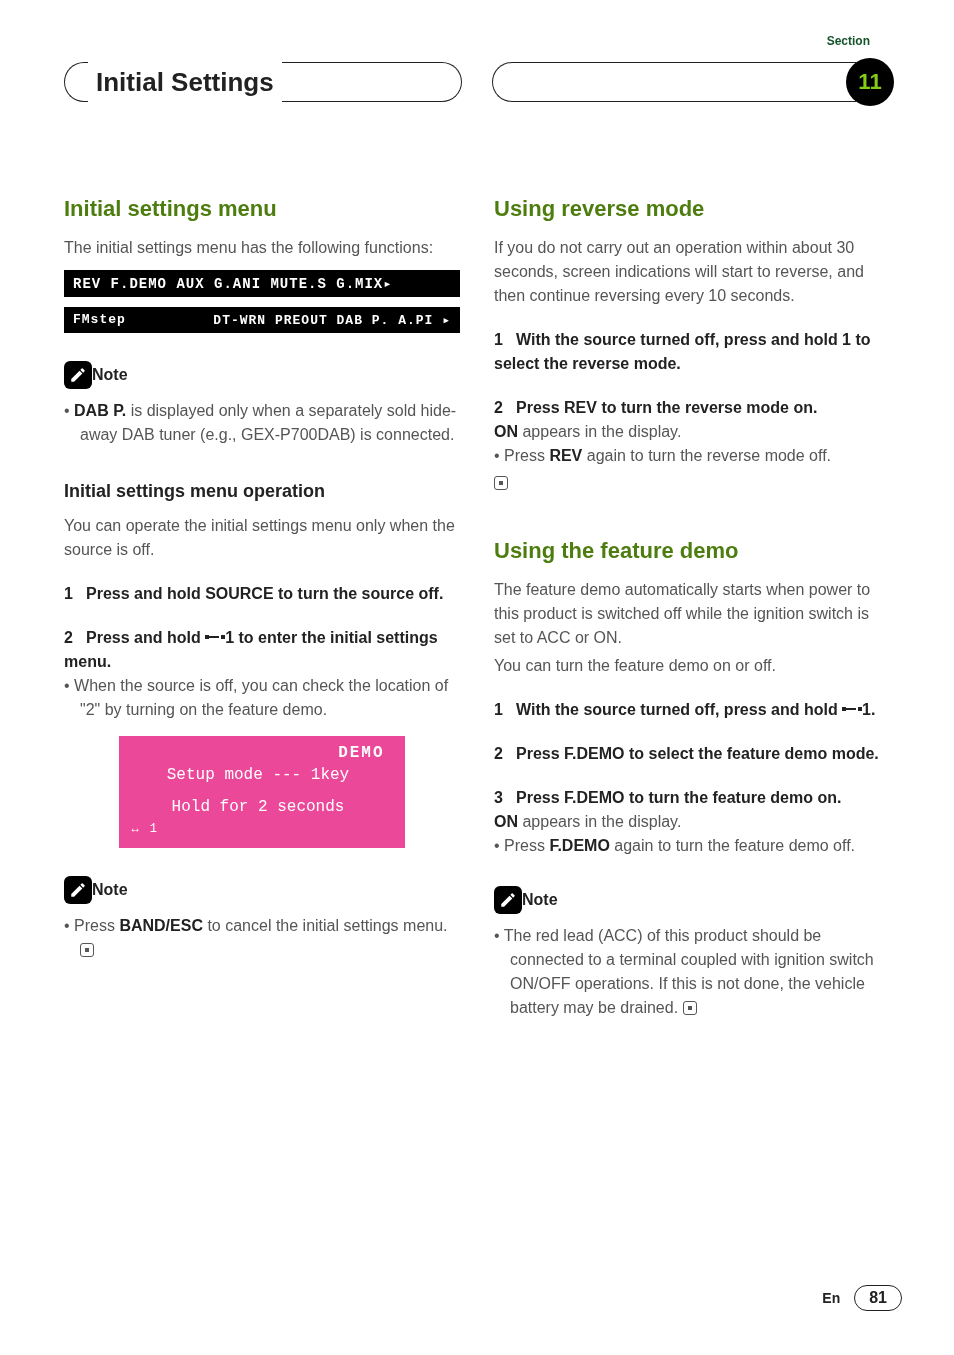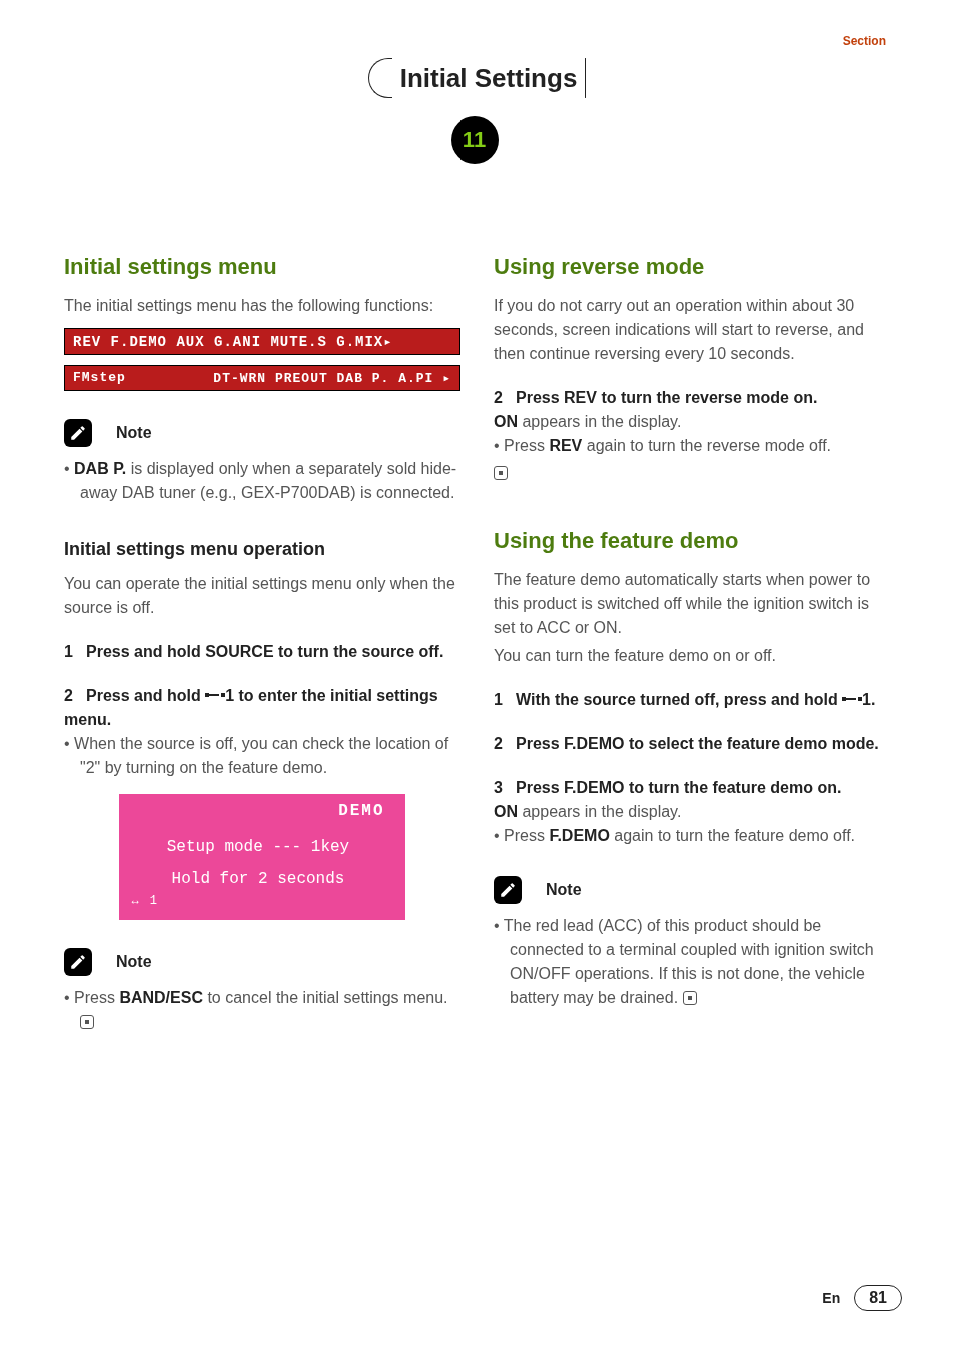--- a/index.html
+++ b/index.html
@@ -8,32 +8,31 @@
     width: 954px;
     height: 1355px;
     font-family: Arial, Helvetica, sans-serif;
     color: #4a4a4a;
     position: relative;
     padding: 48px 64px 40px 64px;
   }
   .section-label {
     position: absolute;
     top: 34px;
-    right: 68px;
+    right: 84px;
     font-size: 12px;
     font-weight: bold;
-    color: #c2410c;
+    color: #14532d;
   }
   .header-row {
     display: flex;
     align-items: center;
-    gap: 18px;
+    gap: 30px;
     margin-bottom: 90px;
     margin-top: 10px;
-    flex-direction: column;
   }
   .title-pill {
     display: flex;
     align-items: center;
     flex: 1;
   }
   .title-pill .left-cap {
     width: 24px; height: 40px;
     border: 1px solid #222; border-right: none;
     border-top-left-radius: 40px;
@@ -97,35 +96,35 @@
     font-weight: bold;
     margin: 34px 0 12px 0;
   }
   p {
     font-size: 16px;
     line-height: 1.5;
     color: #555;
     margin-bottom: 4px;
   }
   .lcd {
-    background: #b91c1c;
+    background: #000000;
     padding: 4px 8px;
     margin: 10px 0;
     color: #fff;
     font-family: "Courier New", monospace;
     font-weight: bold;
     letter-spacing: 1px;
     border: 1px solid #000;
   }
   .lcd-row1 { font-size: 14px; }
   .lcd-row2 { font-size: 13px; display:flex; justify-content:space-between; }
   .note-row {
     display: flex;
     align-items: center;
-    gap: 24px;
+    gap: 0;
     margin-top: 28px;
     margin-bottom: 10px;
   }
   .note-icon {
     width: 28px; height: 28px;
     background: #000;
     border-radius: 6px;
     display: flex;
     align-items: center;
     justify-content: center;
@@ -154,21 +153,21 @@
   }
   .demo-box {
     background: #ec4899;
     color: #fff;
     width: 72%;
     margin: 14px auto 0 auto;
     padding: 8px 20px 12px 12px;
     font-family: "Courier New", monospace;
   }
   .demo-box .demo-top { text-align: right; font-weight: bold; letter-spacing: 2px; font-size: 16px; }
-  .demo-box .demo-mid { text-align: center; font-size: 16px; margin-top: 18px; }
+  .demo-box .demo-mid { text-align: center; font-size: 16px; margin-top: 4px; }
   .demo-box .demo-hold { text-align: center; font-size: 16px; margin-top: 14px; }
   .demo-box .demo-bl { font-size: 12px; margin-top: 6px; letter-spacing: 2px; }
   .end-icon {
     display: inline-block;
     width: 14px; height: 14px;
     border: 1.5px solid #555;
     border-radius: 3px;
     vertical-align: -2px;
     position: relative;
   }
@@ -293,20 +292,23 @@
     </div>
     <div class="bullet-line">
       <span class="dot"></span><span>Press </span><span class="bold">BAND/ESC</span><span> to cancel the initial settings menu.</span> <span class="end-icon"></span>
     </div>
   </div>
 
   <div class="col">
     <h2>Using reverse mode</h2>
     <p>If you do not carry out an operation within about 30 seconds, screen indications will start to reverse, and then continue reversing every 10 seconds.</p>
 
+    <div class="step">
+      <span class="num">1</span><span>With the source turned off, press and hold 1 to select the reverse mode.</span>
+    </div>
 
     <div class="step">
       <span class="num">2</span><span>Press </span><span>REV</span><span> to turn the reverse mode on.</span>
     </div>
     <div class="step-follow">
       <span class="bold">ON</span><span> appears in the display.</span>
     </div>
     <div class="bullet-line">
       <span class="dot"></span><span>Press </span><span class="bold">REV</span><span> again to turn the reverse mode off.</span>
     </div>

